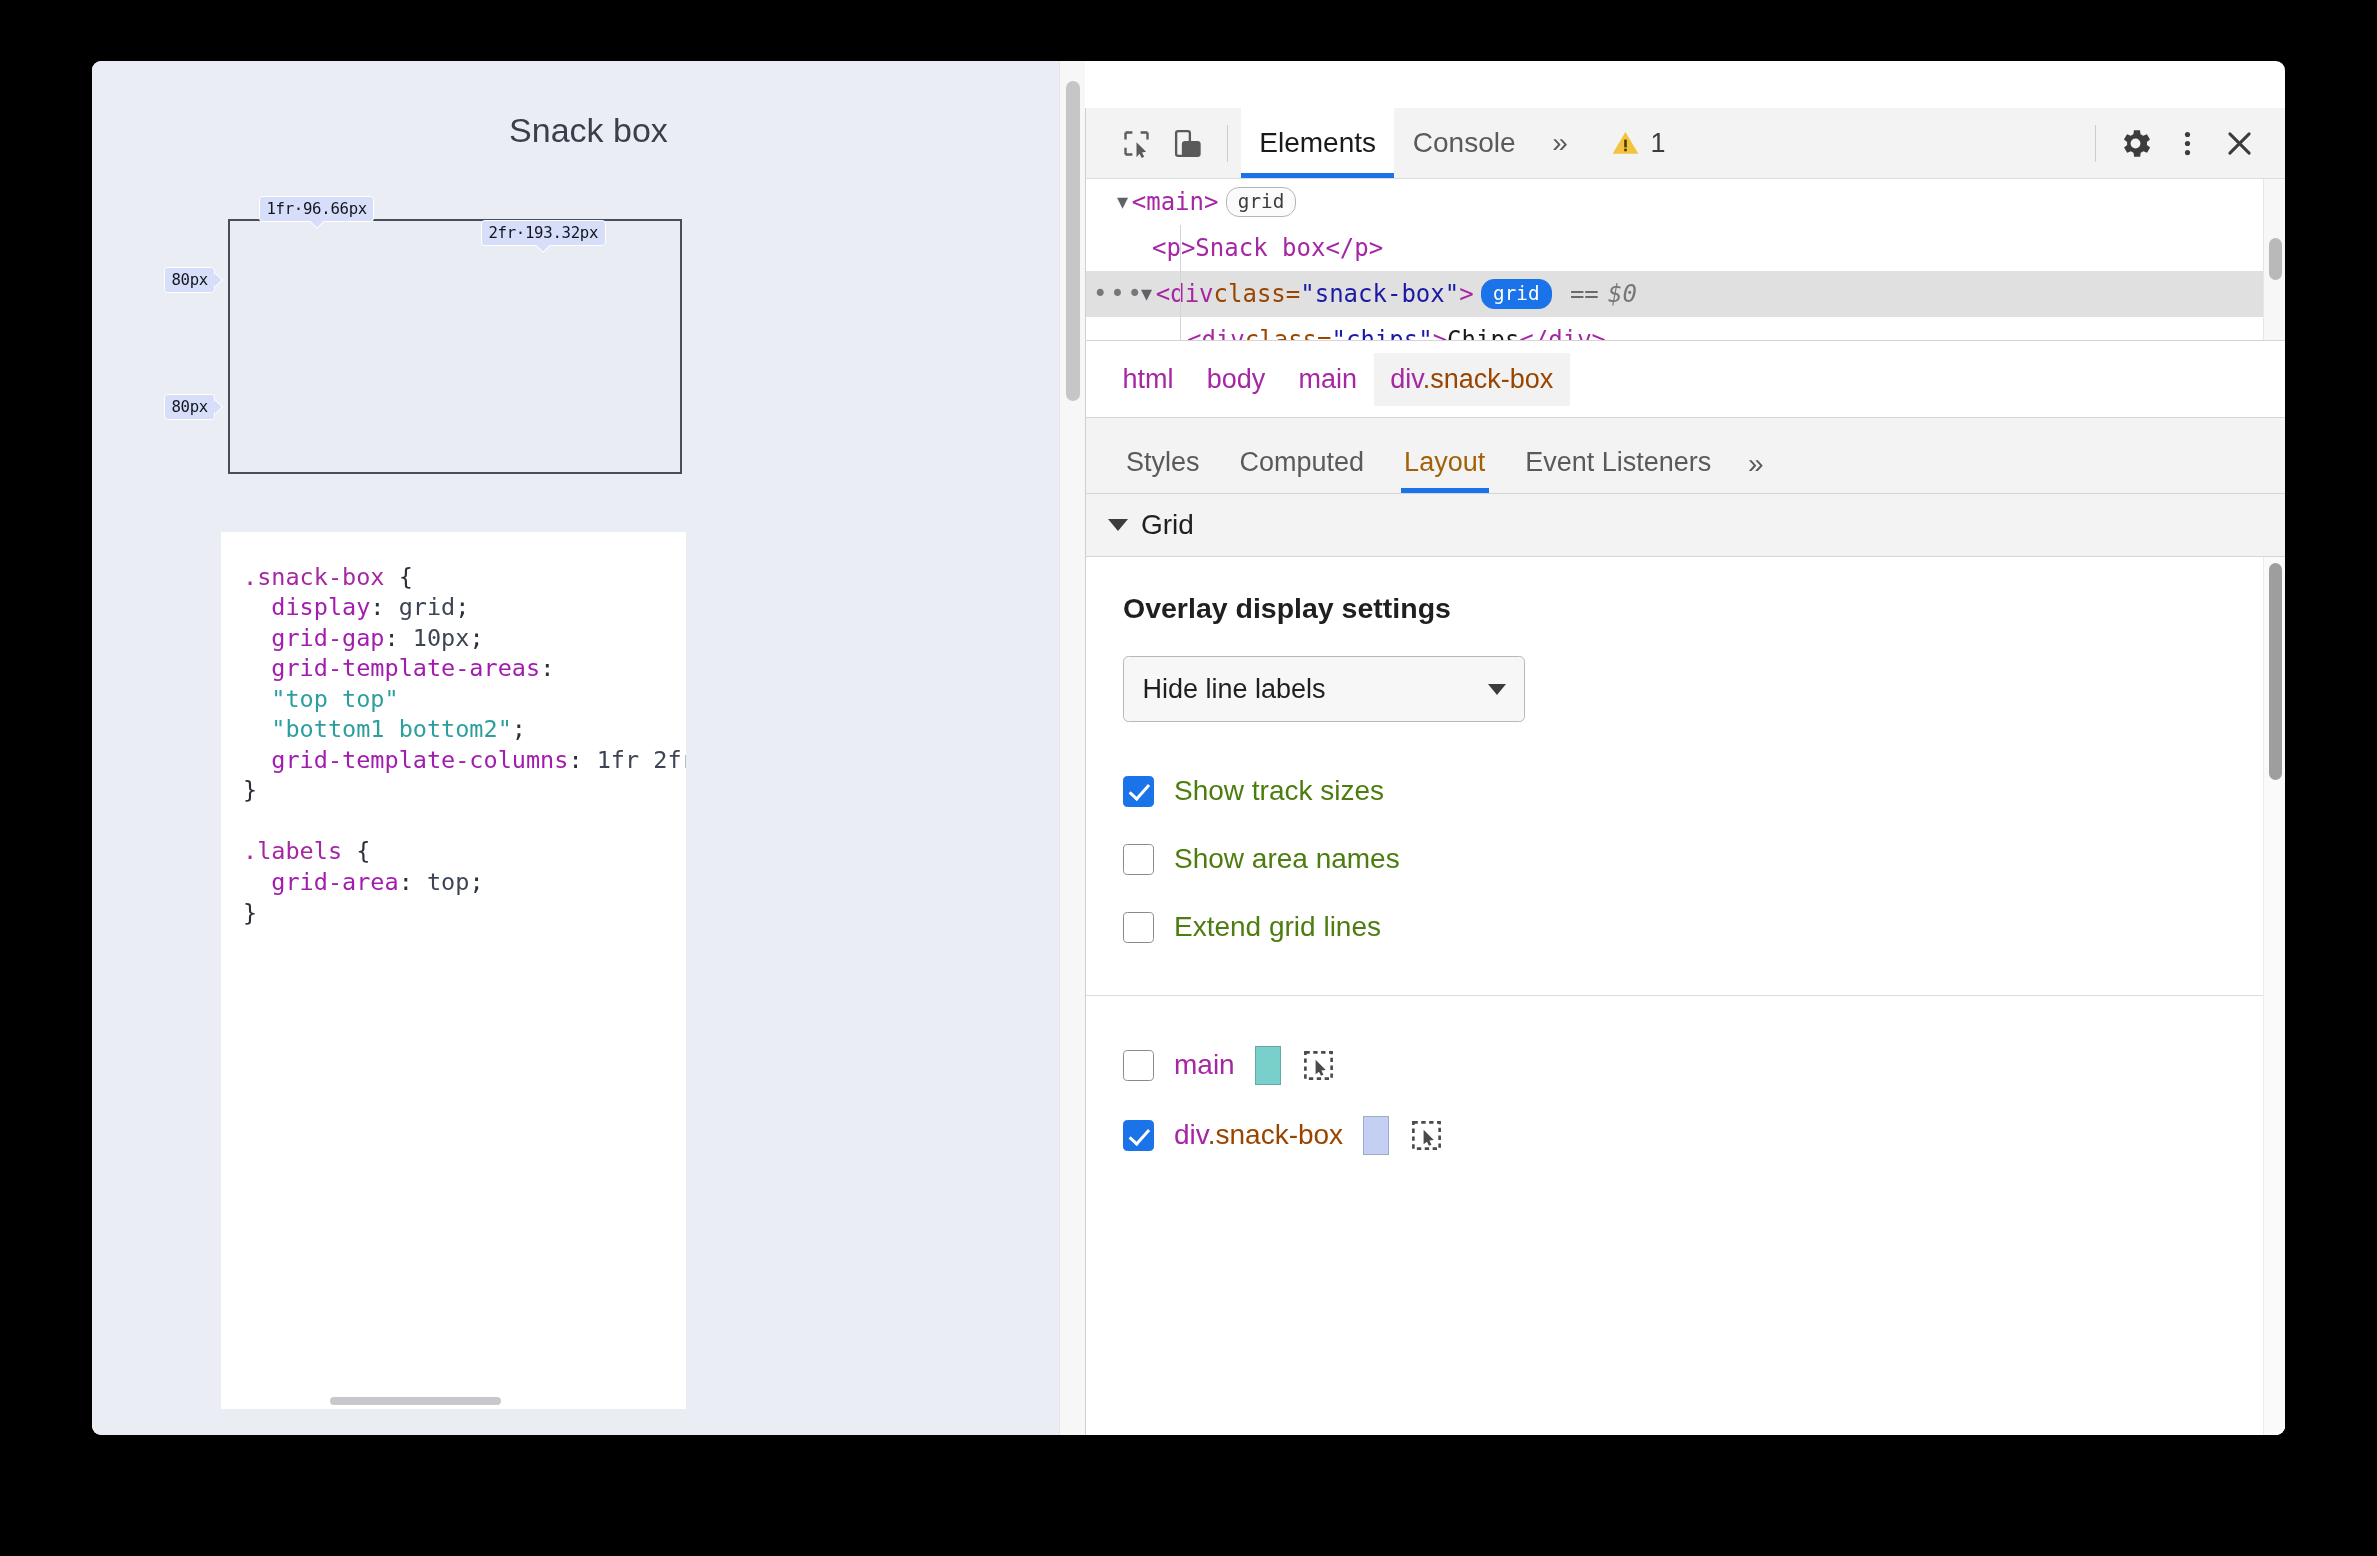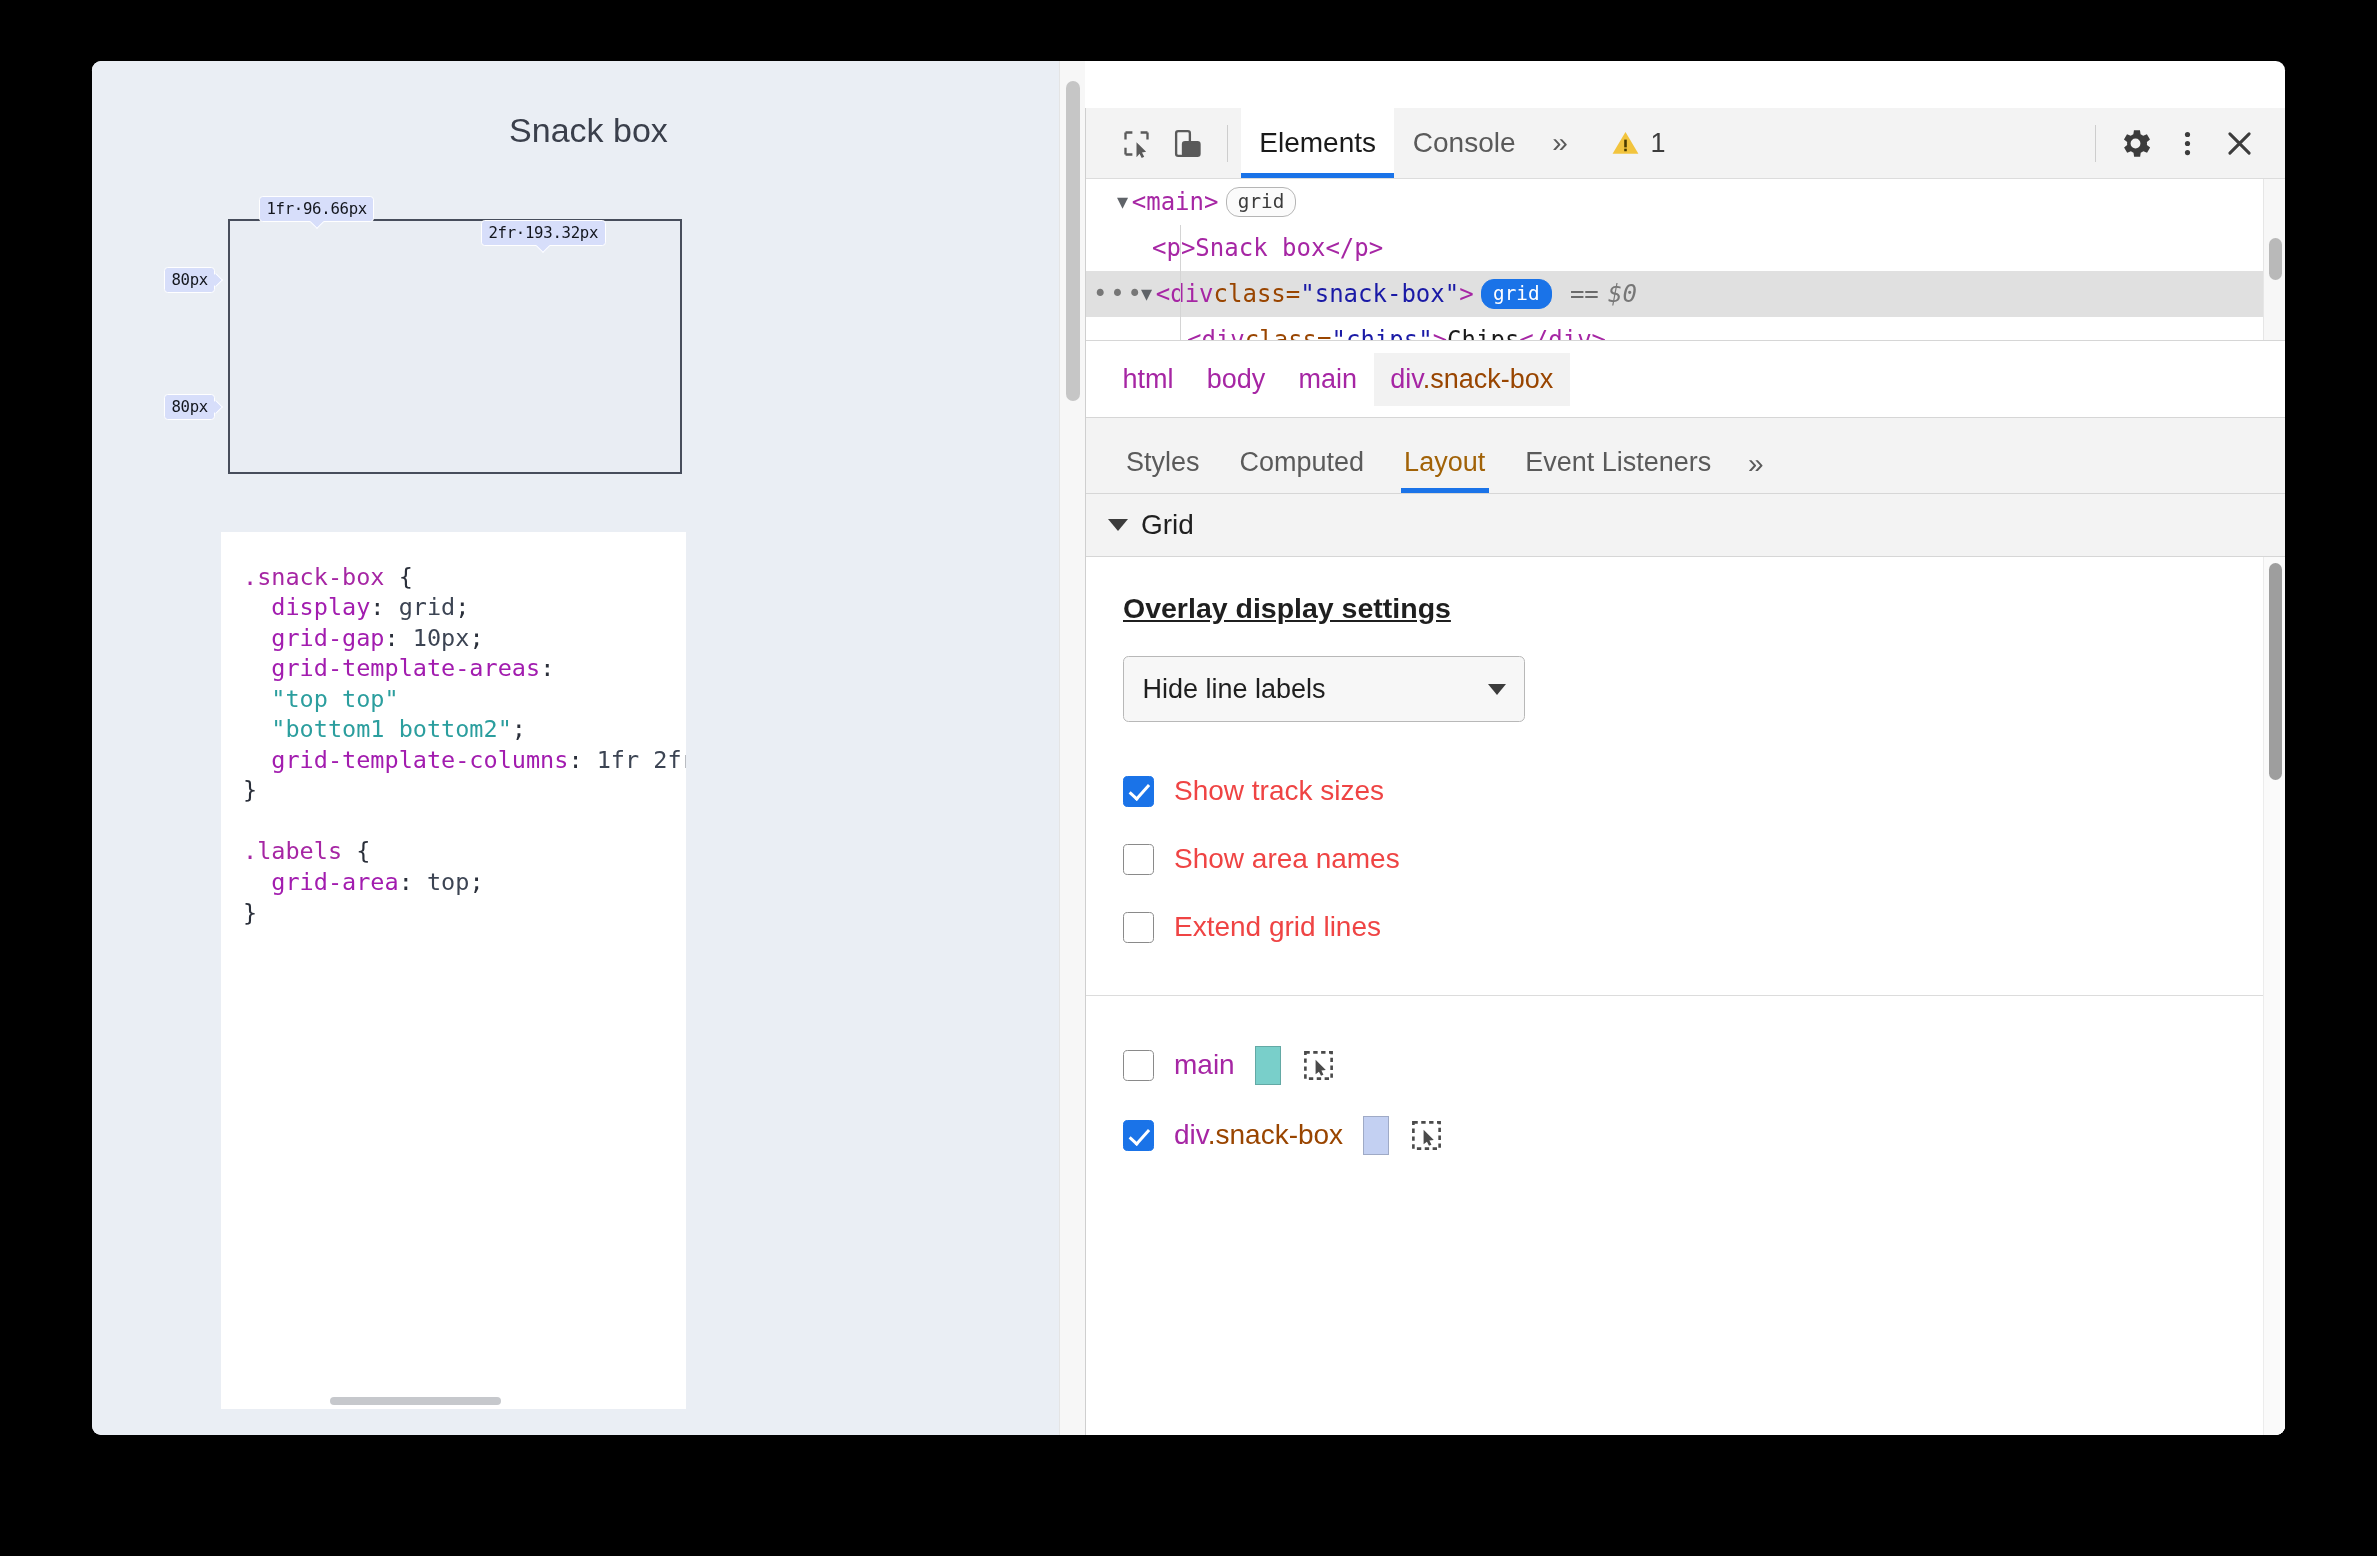--- a/index.html
+++ b/index.html
@@ -357,21 +357,20 @@
     position: relative;
     background: #fff;
     overflow: hidden;
   }
   .panel-section { padding: 35px 37px 28px; }
   .section-title {
     font-size: 28.5px;
     font-weight: bold;
     color: #1f1f1f;
     margin-bottom: 31px;
-    text-decoration: underline;
   }
   .hr-sep { height: 0.9px; background: #dcdcdc; margin: 5.5px 0 0; }
 
   .select-box {
     width: 402px; height: 66px;
     border: 0.9px solid #b8b8b8;
     border-radius: 5.5px;
     background: #f7f7f7;
     display: flex; align-items: center;
     padding: 0 18.4px;
@@ -407,21 +406,21 @@
   }
   .cbox.checked::after {
     content: "";
     position: absolute;
     left: 10px; top: 3.7px;
     width: 8.3px; height: 16.6px;
     border: solid #fff;
     border-width: 0 3.7px 3.7px 0;
     transform: rotate(42deg);
   }
-  .check-label { font-size: 28px; color: #ef4444; }
+  .check-label { font-size: 28px; color: #4d7c0f; }
 
   .overlay-row {
     display: flex; align-items: center;
     gap: 20px;
     height: 70px;
   }
   .ov-name { font-size: 28px; color: #a626a4; white-space: nowrap; }
   .ov-name .cls { color: #994500; }
   .swatch {
     width: 26px; height: 39px;

